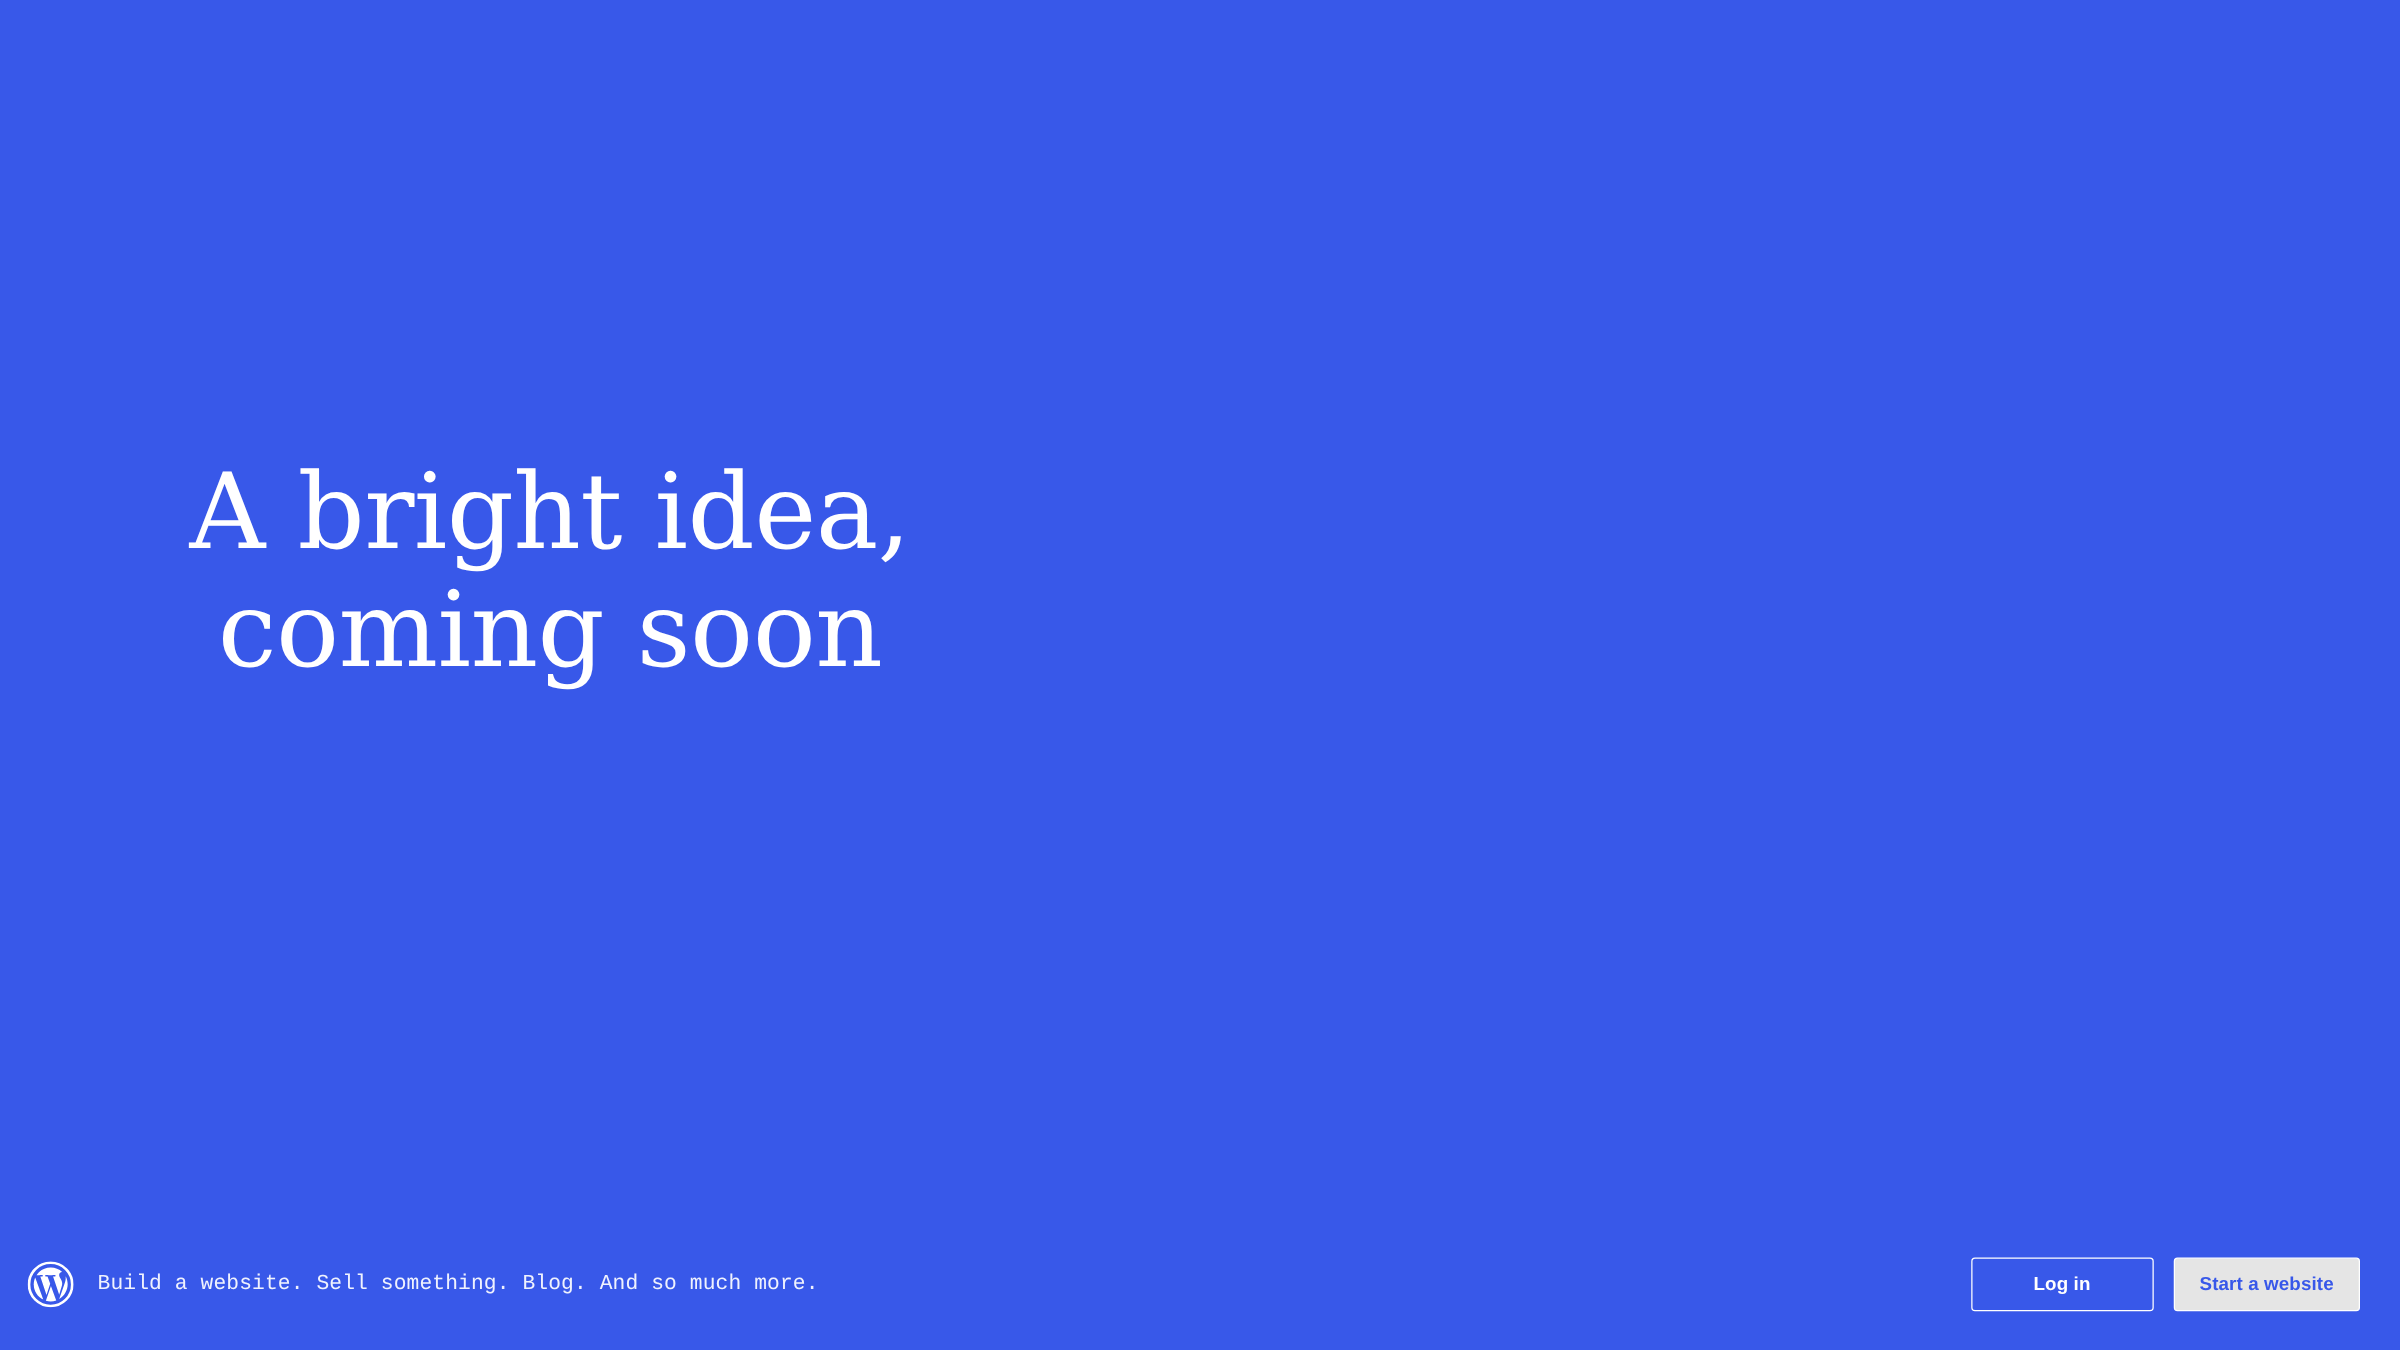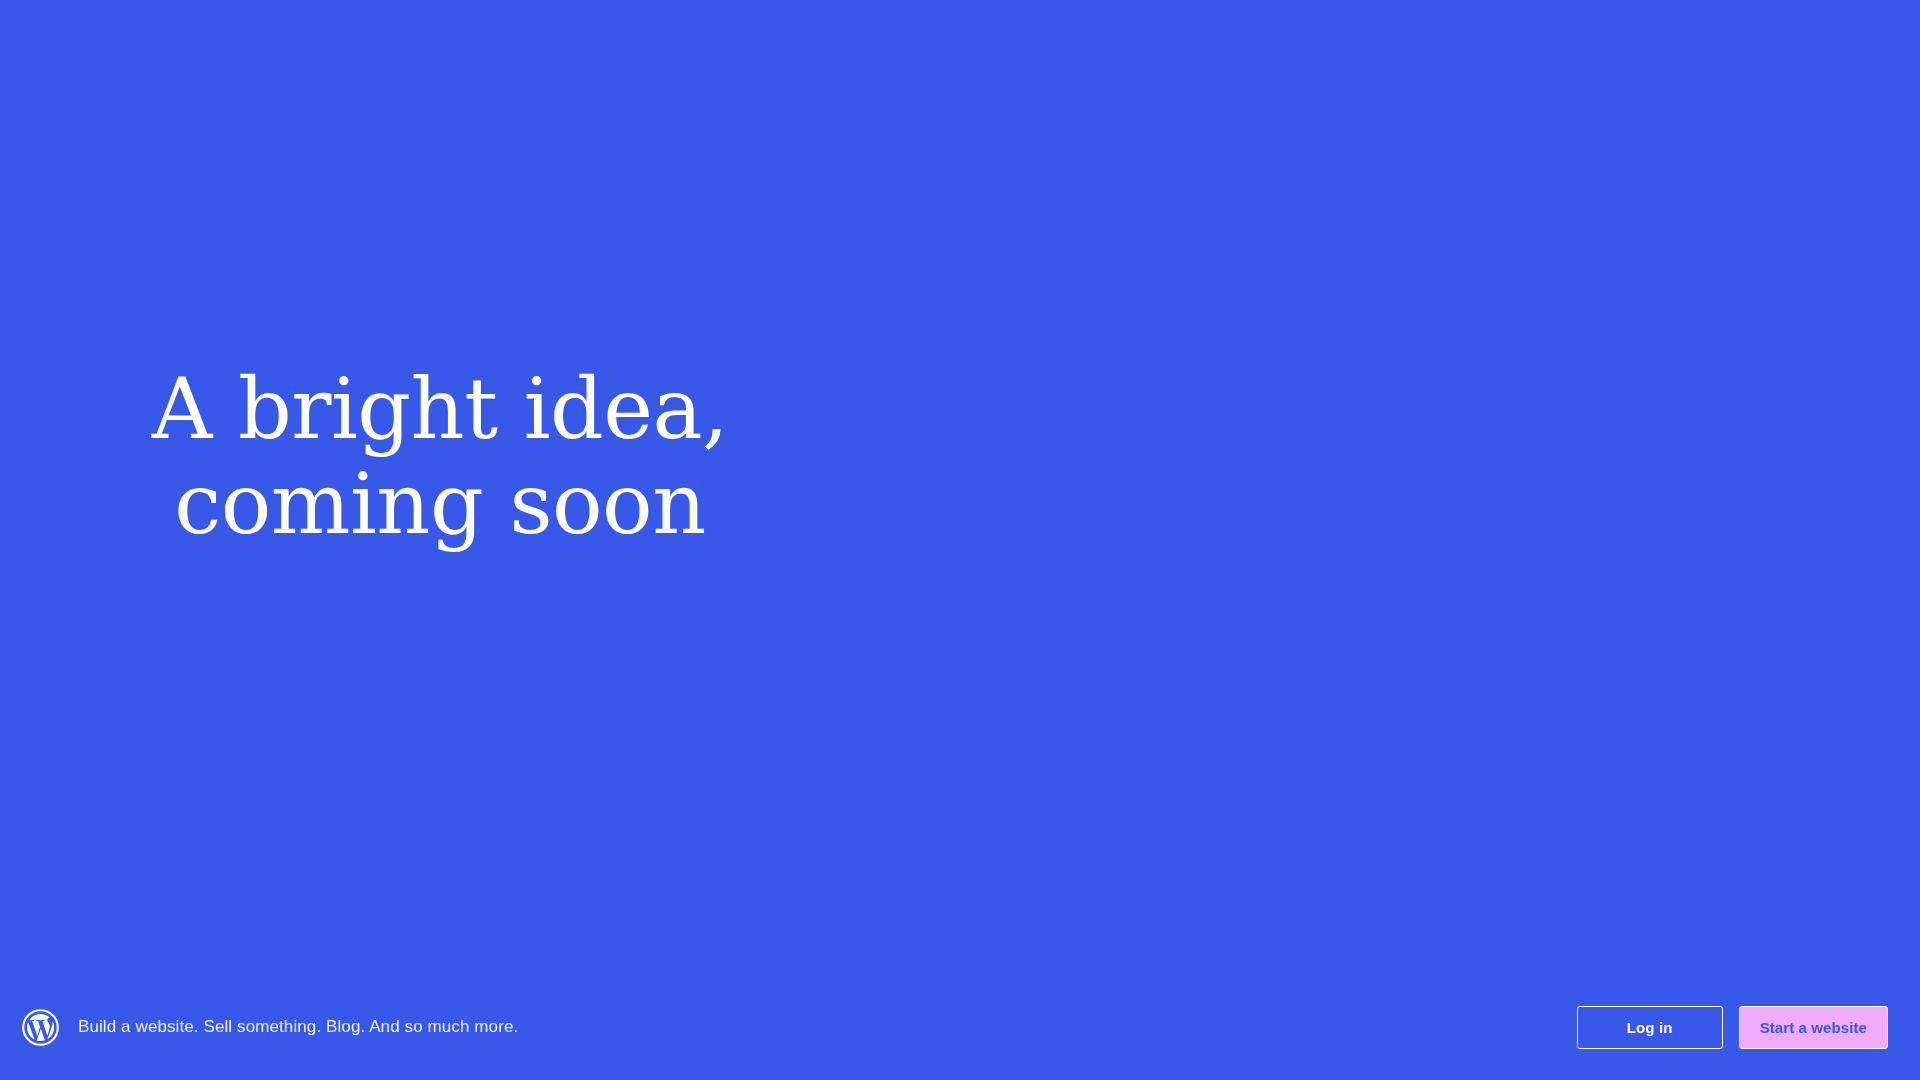--- a/index.html
+++ b/index.html
@@ -52,20 +52,21 @@
     padding: 0 32px 0 22px;
     display: flex;
     align-items: center;
     justify-content: space-between;
   }
 
   .footer-left {
     display: flex;
     align-items: center;
     gap: 19px;
+    font-family: Liberation Mono, monospace;
   }
 
   .wp-logo {
     width: 37px;
     height: 37px;
     display: block;
     flex: 0 0 auto;
   }
 
   .tagline {
@@ -101,21 +102,21 @@
     min-width: 146px;
     padding: 0 22px;
     background: transparent;
     border: 1px solid #ffffff;
     color: #ffffff;
   }
 
   .btn-solid {
     min-width: 145px;
     padding: 0 20px;
-    background: #f0abfc;
+    background: #e5e5e5;
     border: 1px solid #ffffff;
     color: #3858e9;
   }
 </style>
 </head>
 <body>
 
 <div class="page">
 
   <main class="hero">

